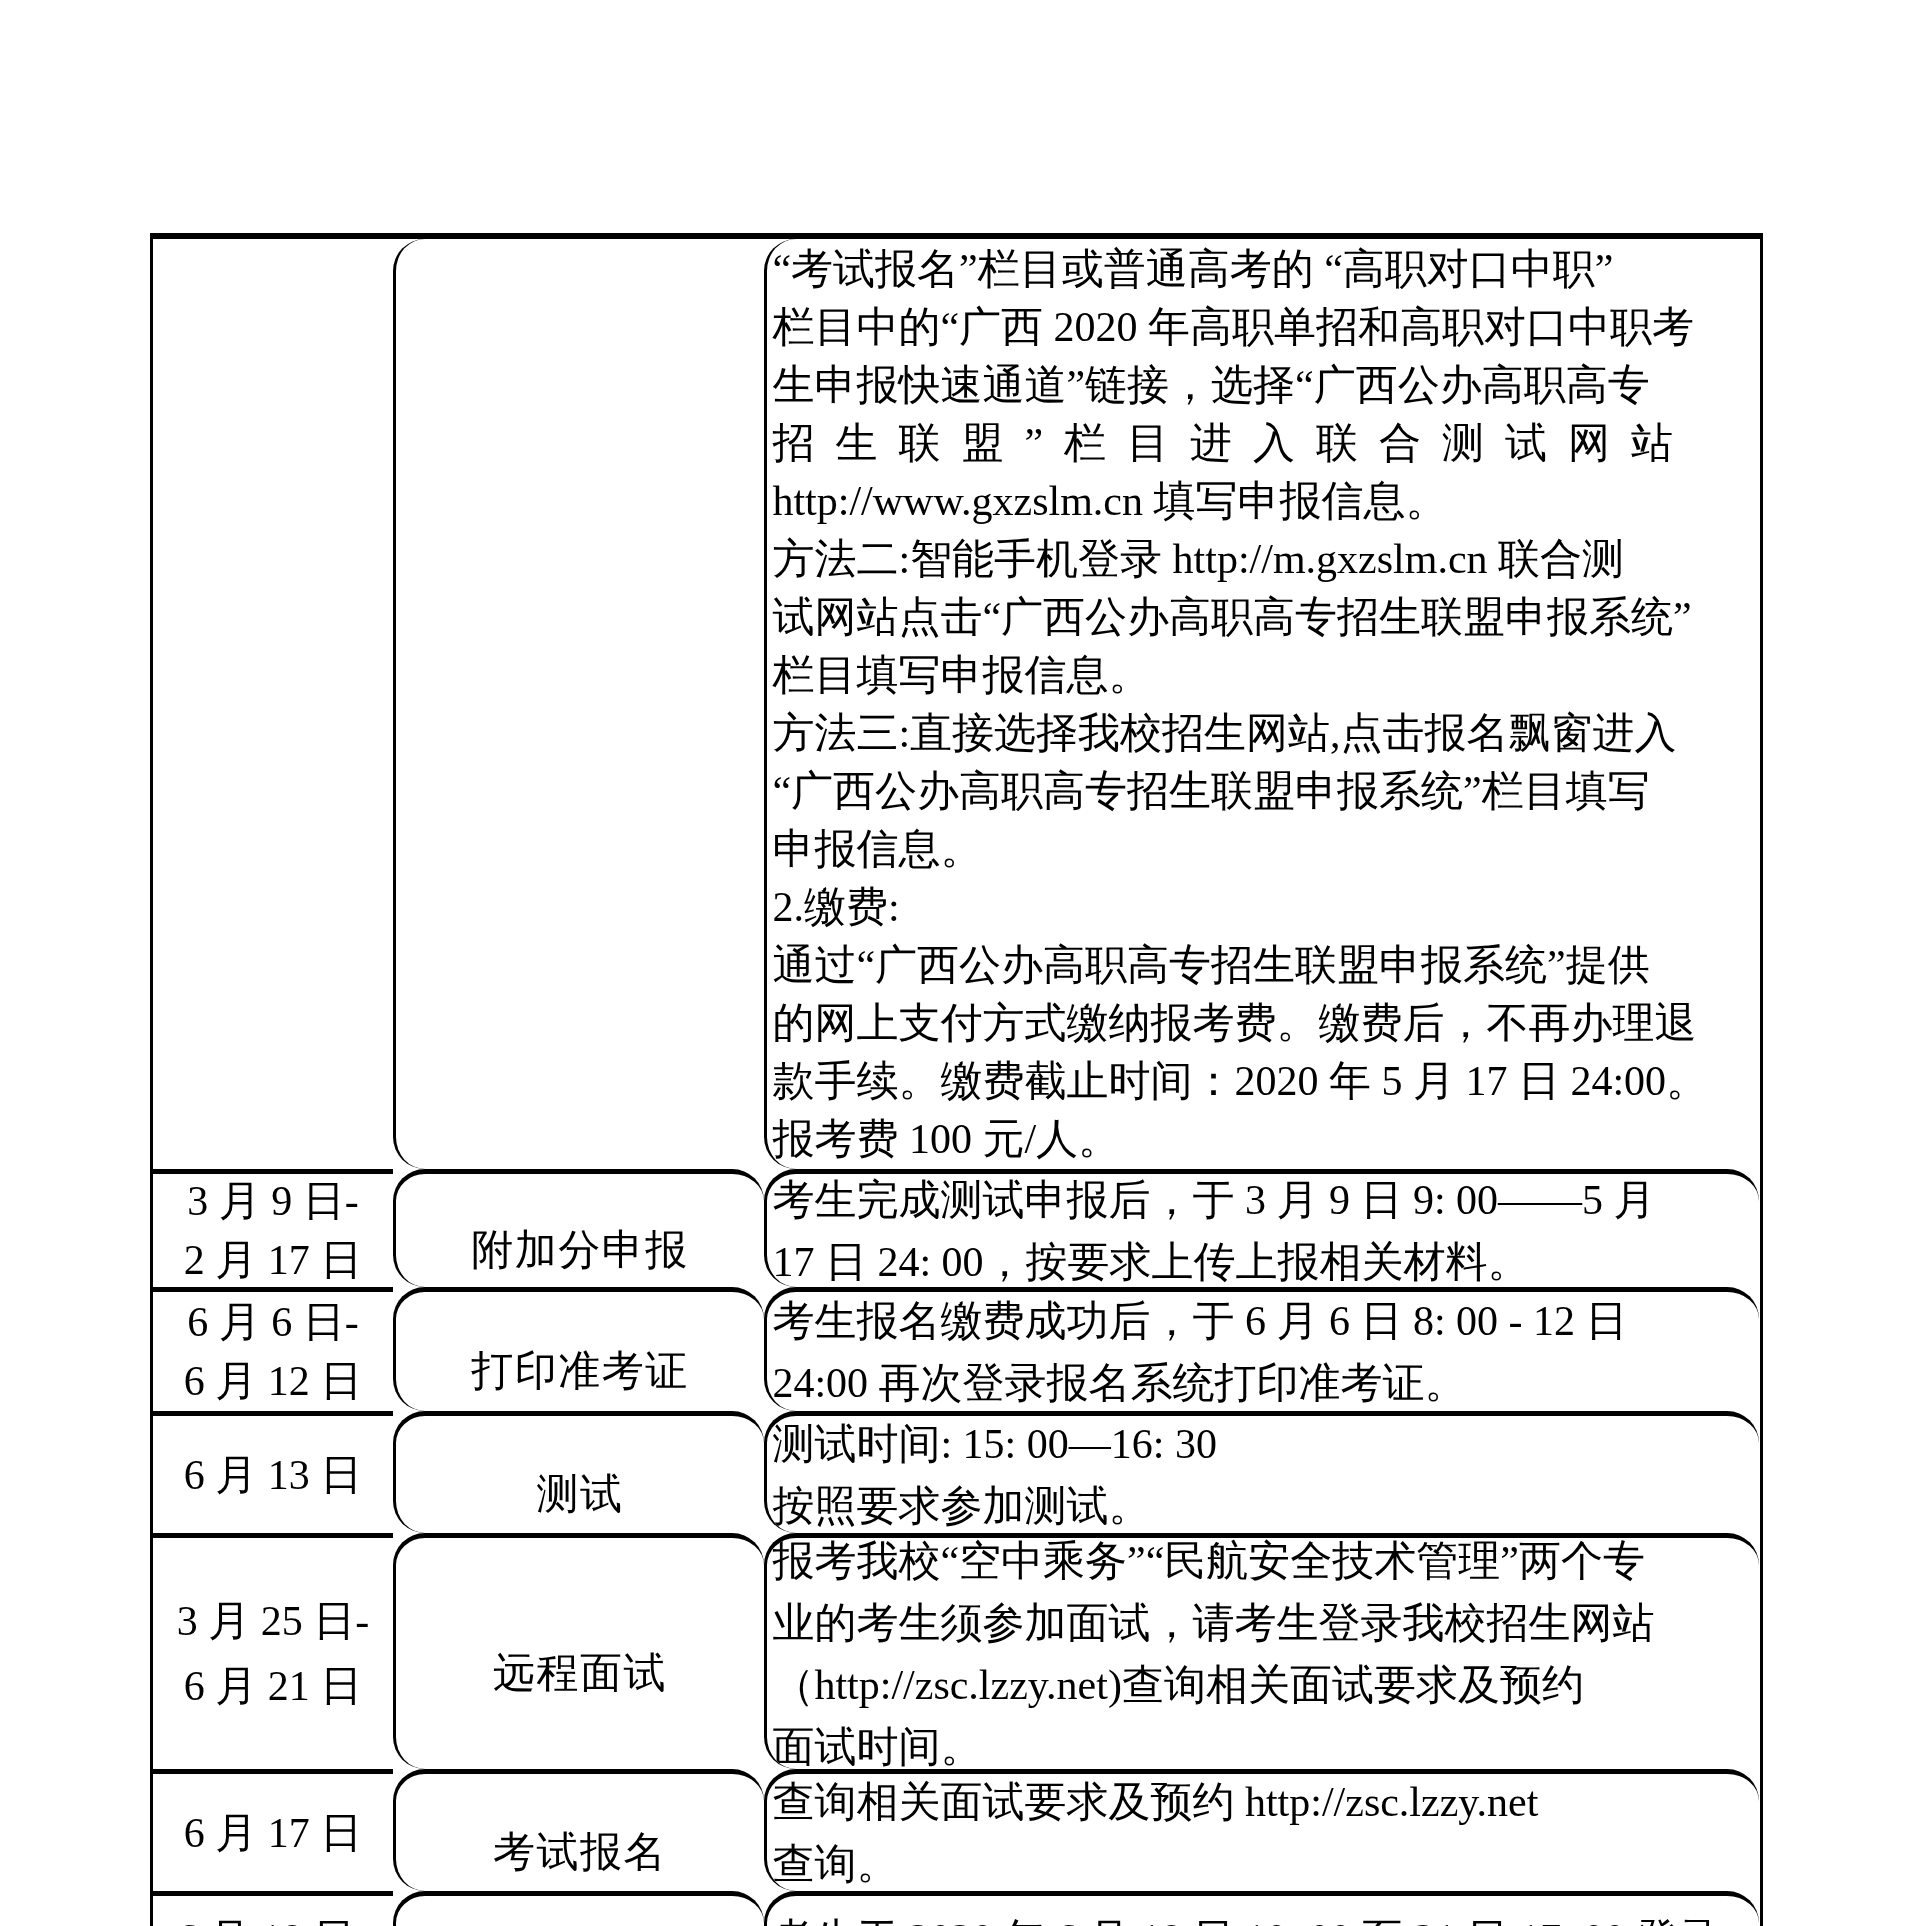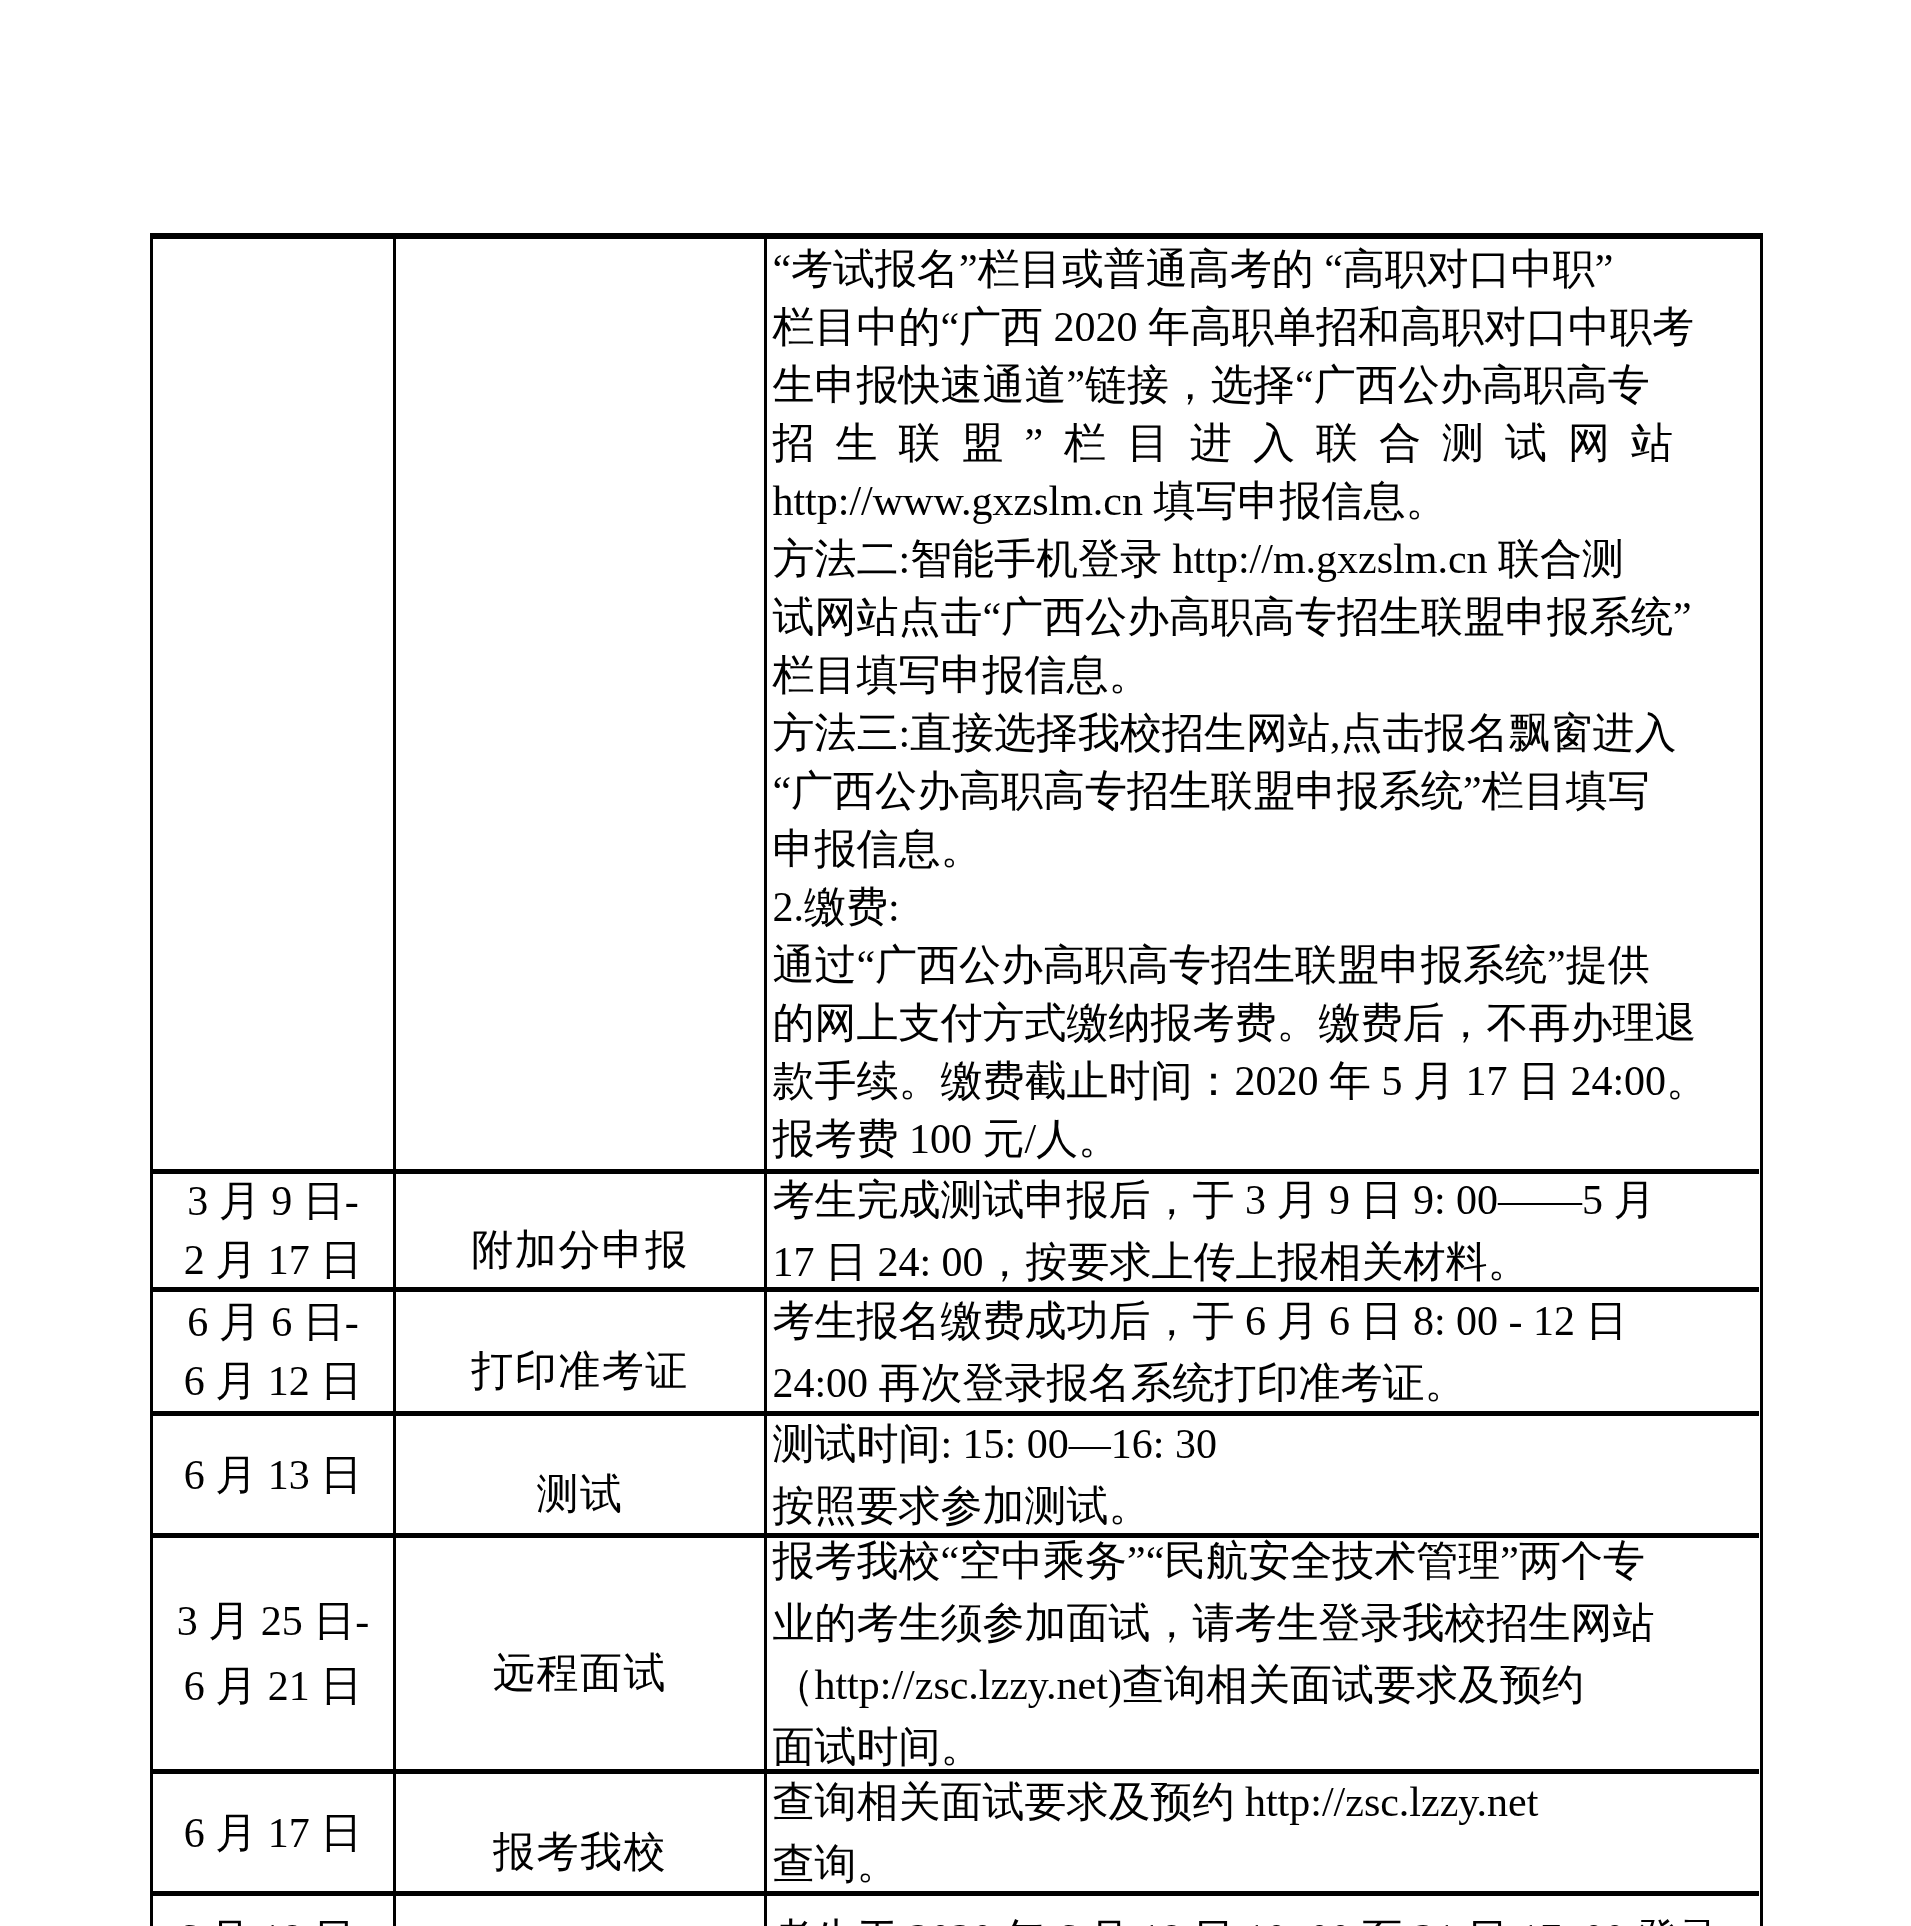--- a/index.html
+++ b/index.html
@@ -23,21 +23,21 @@
   }
   .row{display:contents;}
   .cell{
     box-sizing:border-box;
     overflow:hidden;
     display:flex;
     align-items:center;
     font-size:42px;
   }
   .row:not(:nth-child(1)) .cell{border-top:5.4px solid #000;}
-  .cell.event,.cell.detail{border-left:3.1px solid #000;}
+  .cell.event,.cell.detail{border-left:3.1px solid #000;border-radius:32px;}
   .cell.date,.cell.event{justify-content:center;text-align:center;}
   .cell.detail{justify-content:flex-start;text-align:left;padding:0 5.4px;}
   .cell span{white-space:pre-line;line-height:62px;display:block;}
   .cell.event span{letter-spacing:1.5px;margin-top:38px;}
   
   .row:nth-child(1) .detail span{line-height:58px;}
   .row:nth-child(2) .date span,.row:nth-child(3) .date span{line-height:59px;}
   .row:nth-child(5) .date span{line-height:65px;}
   .row:nth-child(7) .date span,.row:nth-child(7) .detail span{line-height:90px;}
   .row:nth-child(8) .date span,.row:nth-child(8) .detail span{line-height:79px;}
@@ -131,21 +131,21 @@
 （http://zsc.lzzy.net)查询相关面试要求及预约
 面试时间。</span>
         </div>
     </div>
 
     <div class="row">
       <div class="cell date">
           <span>6 月 17 日</span>
         </div>
       <div class="cell event">
-          <span>报考我校</span>
+          <span>考试报名</span>
         </div>
       <div class="cell detail">
           <span>查询相关面试要求及预约 http://zsc.lzzy.net
 查询。</span>
         </div>
     </div>
 
     <div class="row">
       <div class="cell date">
           <span>6 月 18 日-

